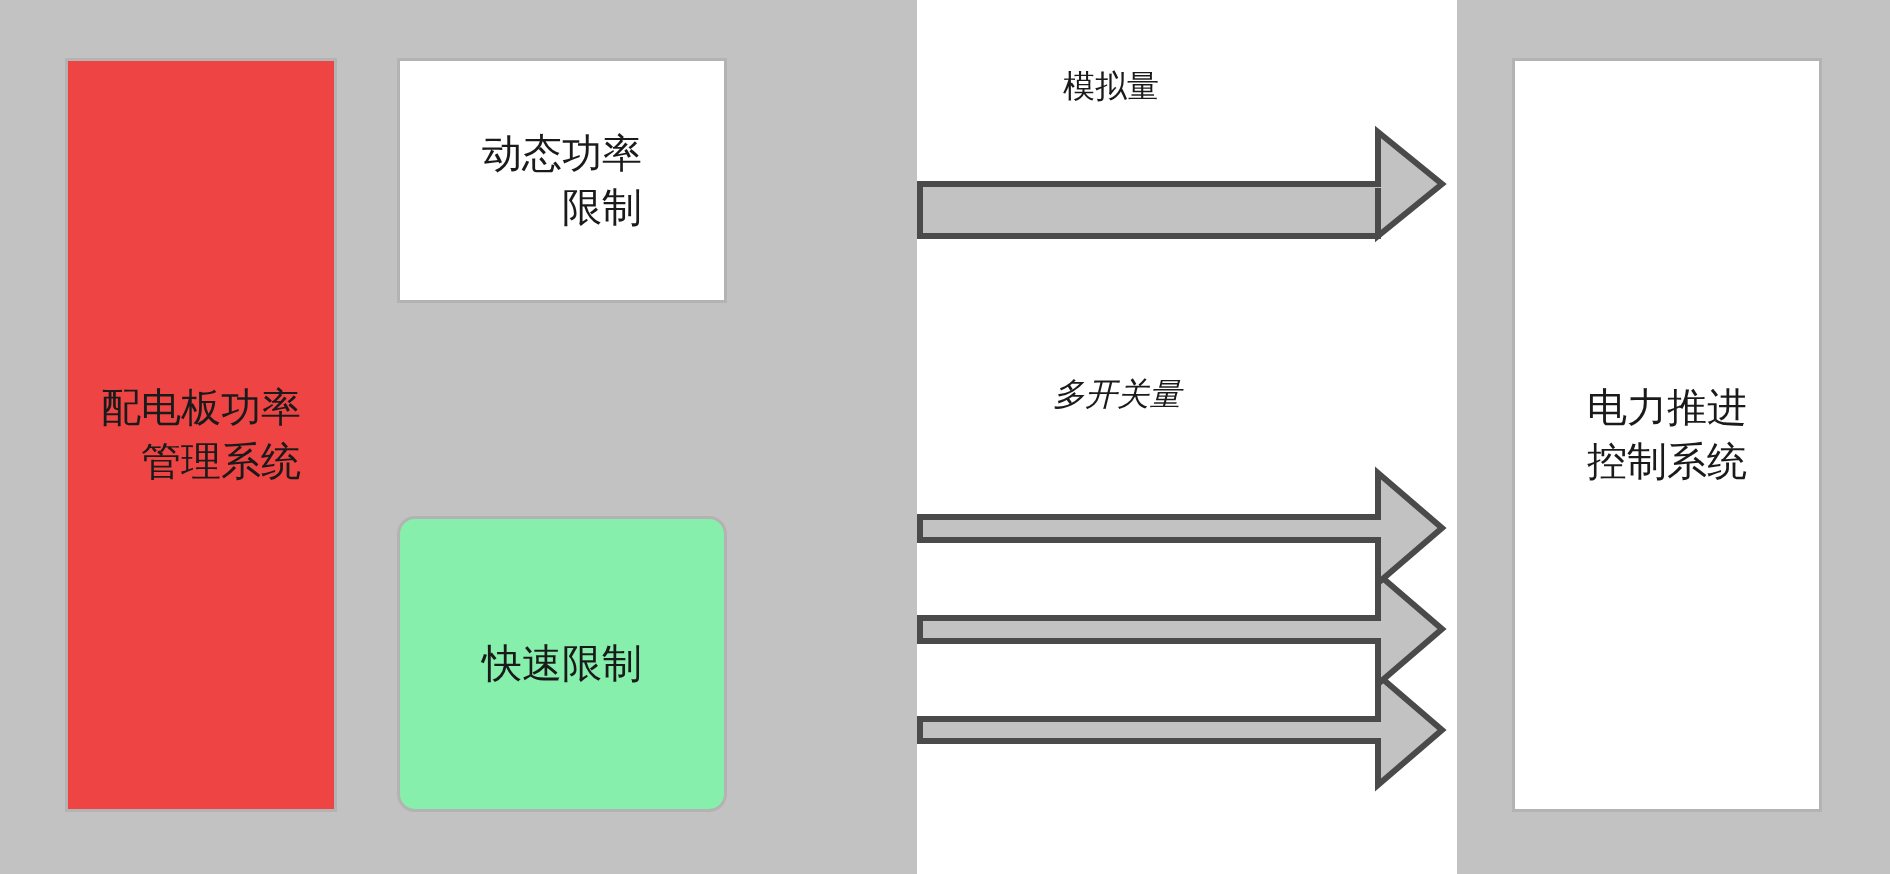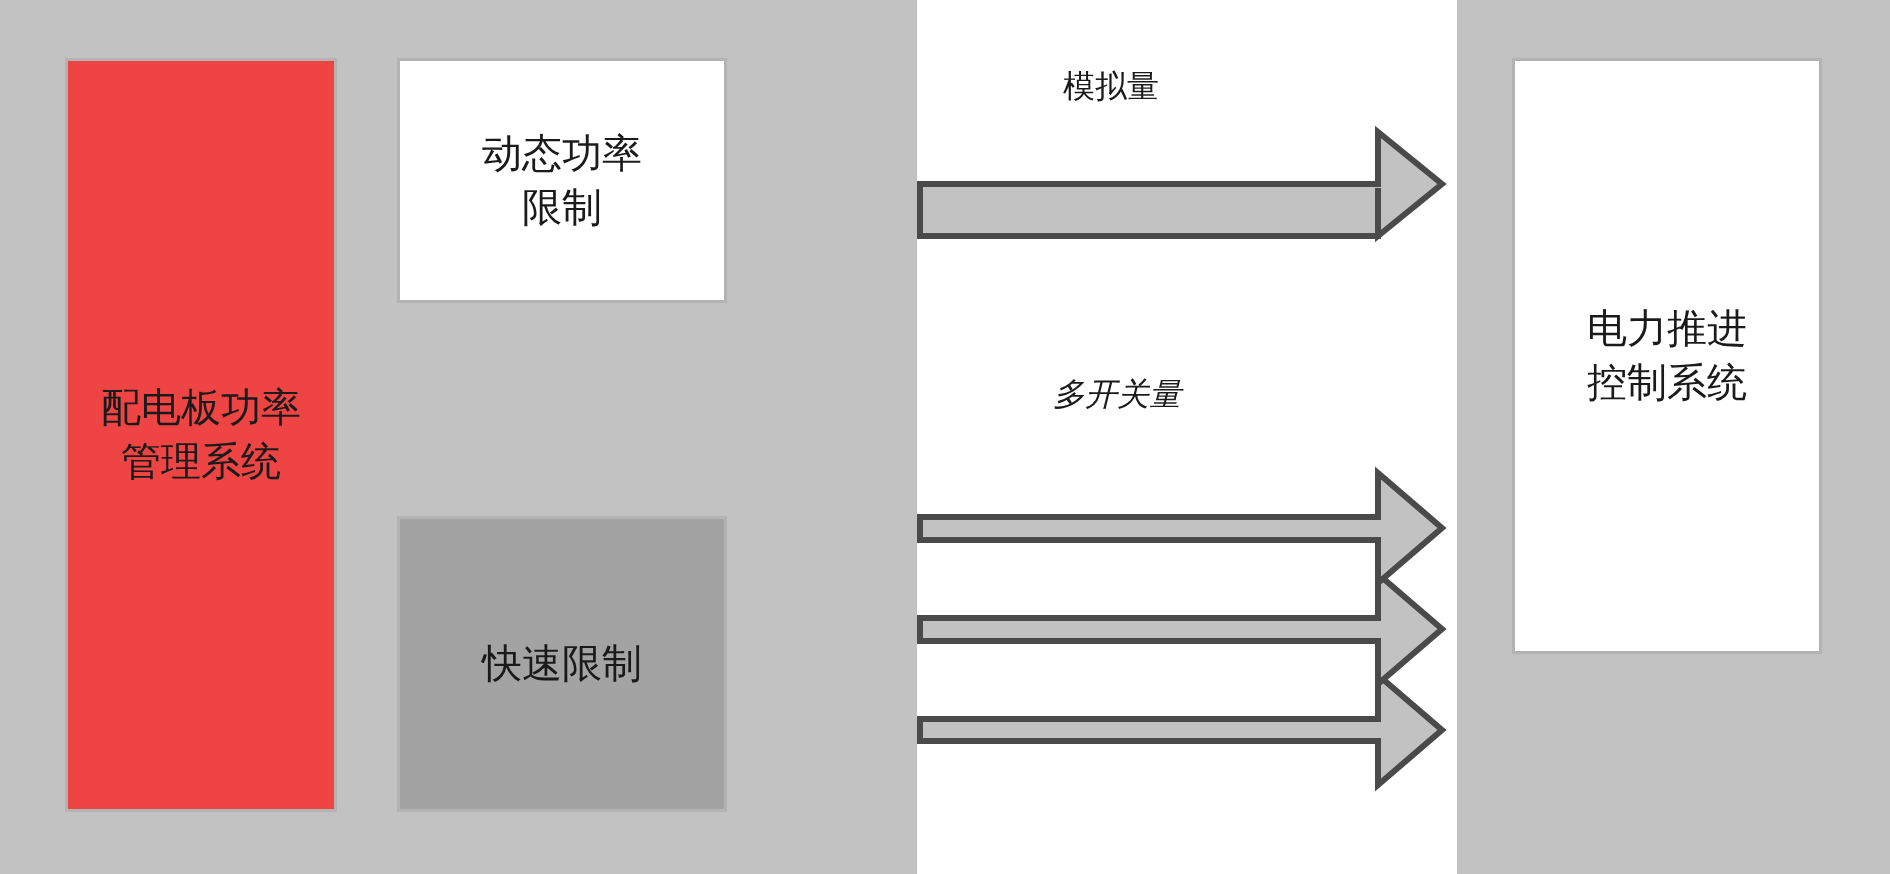--- a/index.html
+++ b/index.html
@@ -33,26 +33,27 @@
     display: flex;
     align-items: center;
     justify-content: center;
     text-align: center;
     color: #1a1a1a;
   }
   .box .box-label {
     display: block;
     line-height: 1.34;
     white-space: pre-line;
+    text-align: right;
   }
 
   #box-pms   { left: 65px;  top: 58px;  width: 272px; height: 754px; font-size: 40px; }
   #box-dyn   { left: 397px; top: 58px;  width: 330px; height: 245px; font-size: 40px; }
   #box-fast  { left: 397px; top: 516px; width: 330px; height: 296px; font-size: 40px; }
-  #box-ppcs  { left: 1512px; top: 58px; width: 310px; height: 596px; font-size: 40px; }
+  #box-ppcs  { left: 1512px; top: 58px; width: 310px; height: 754px; font-size: 40px; }
 
   
   .arrow-label {
     position: absolute;
     color: #1a1a1a;
     font-size: 32px;
     line-height: 1;
     white-space: nowrap;
   }
   #label-analog { left: 1063px; top: 70px;  }
@@ -84,21 +85,21 @@
   <div class="box" id="box-pms" style="background: #ef4444; border-color: rgb(179, 179, 179); color: rgb(26, 26, 26);">
     <span class="box-label">配电板功率
 管理系统</span>
   </div>
 
   <div class="box" id="box-dyn" style="background: rgb(255, 255, 255); border-color: rgb(179, 179, 179); color: rgb(26, 26, 26);">
     <span class="box-label">动态功率
 限制</span>
   </div>
 
-  <div class="box" id="box-fast" style="background: #a3a3a3; border-color: rgb(179, 179, 179); color: rgb(26, 26, 26);">
+  <div class="box" id="box-fast" style="background: #86efac; border-color: rgb(179, 179, 179); color: rgb(26, 26, 26); border-radius: 18px;">
     <span class="box-label">快速限制</span>
   </div>
 
   <div class="box" id="box-ppcs" style="background: rgb(255, 255, 255); border-color: rgb(179, 179, 179); color: rgb(26, 26, 26);">
     <span class="box-label">电力推进
 控制系统</span>
   </div>
 
   <div class="arrow-label" id="label-analog">模拟量</div>
   <div class="arrow-label" id="label-multi">多开关量</div>

